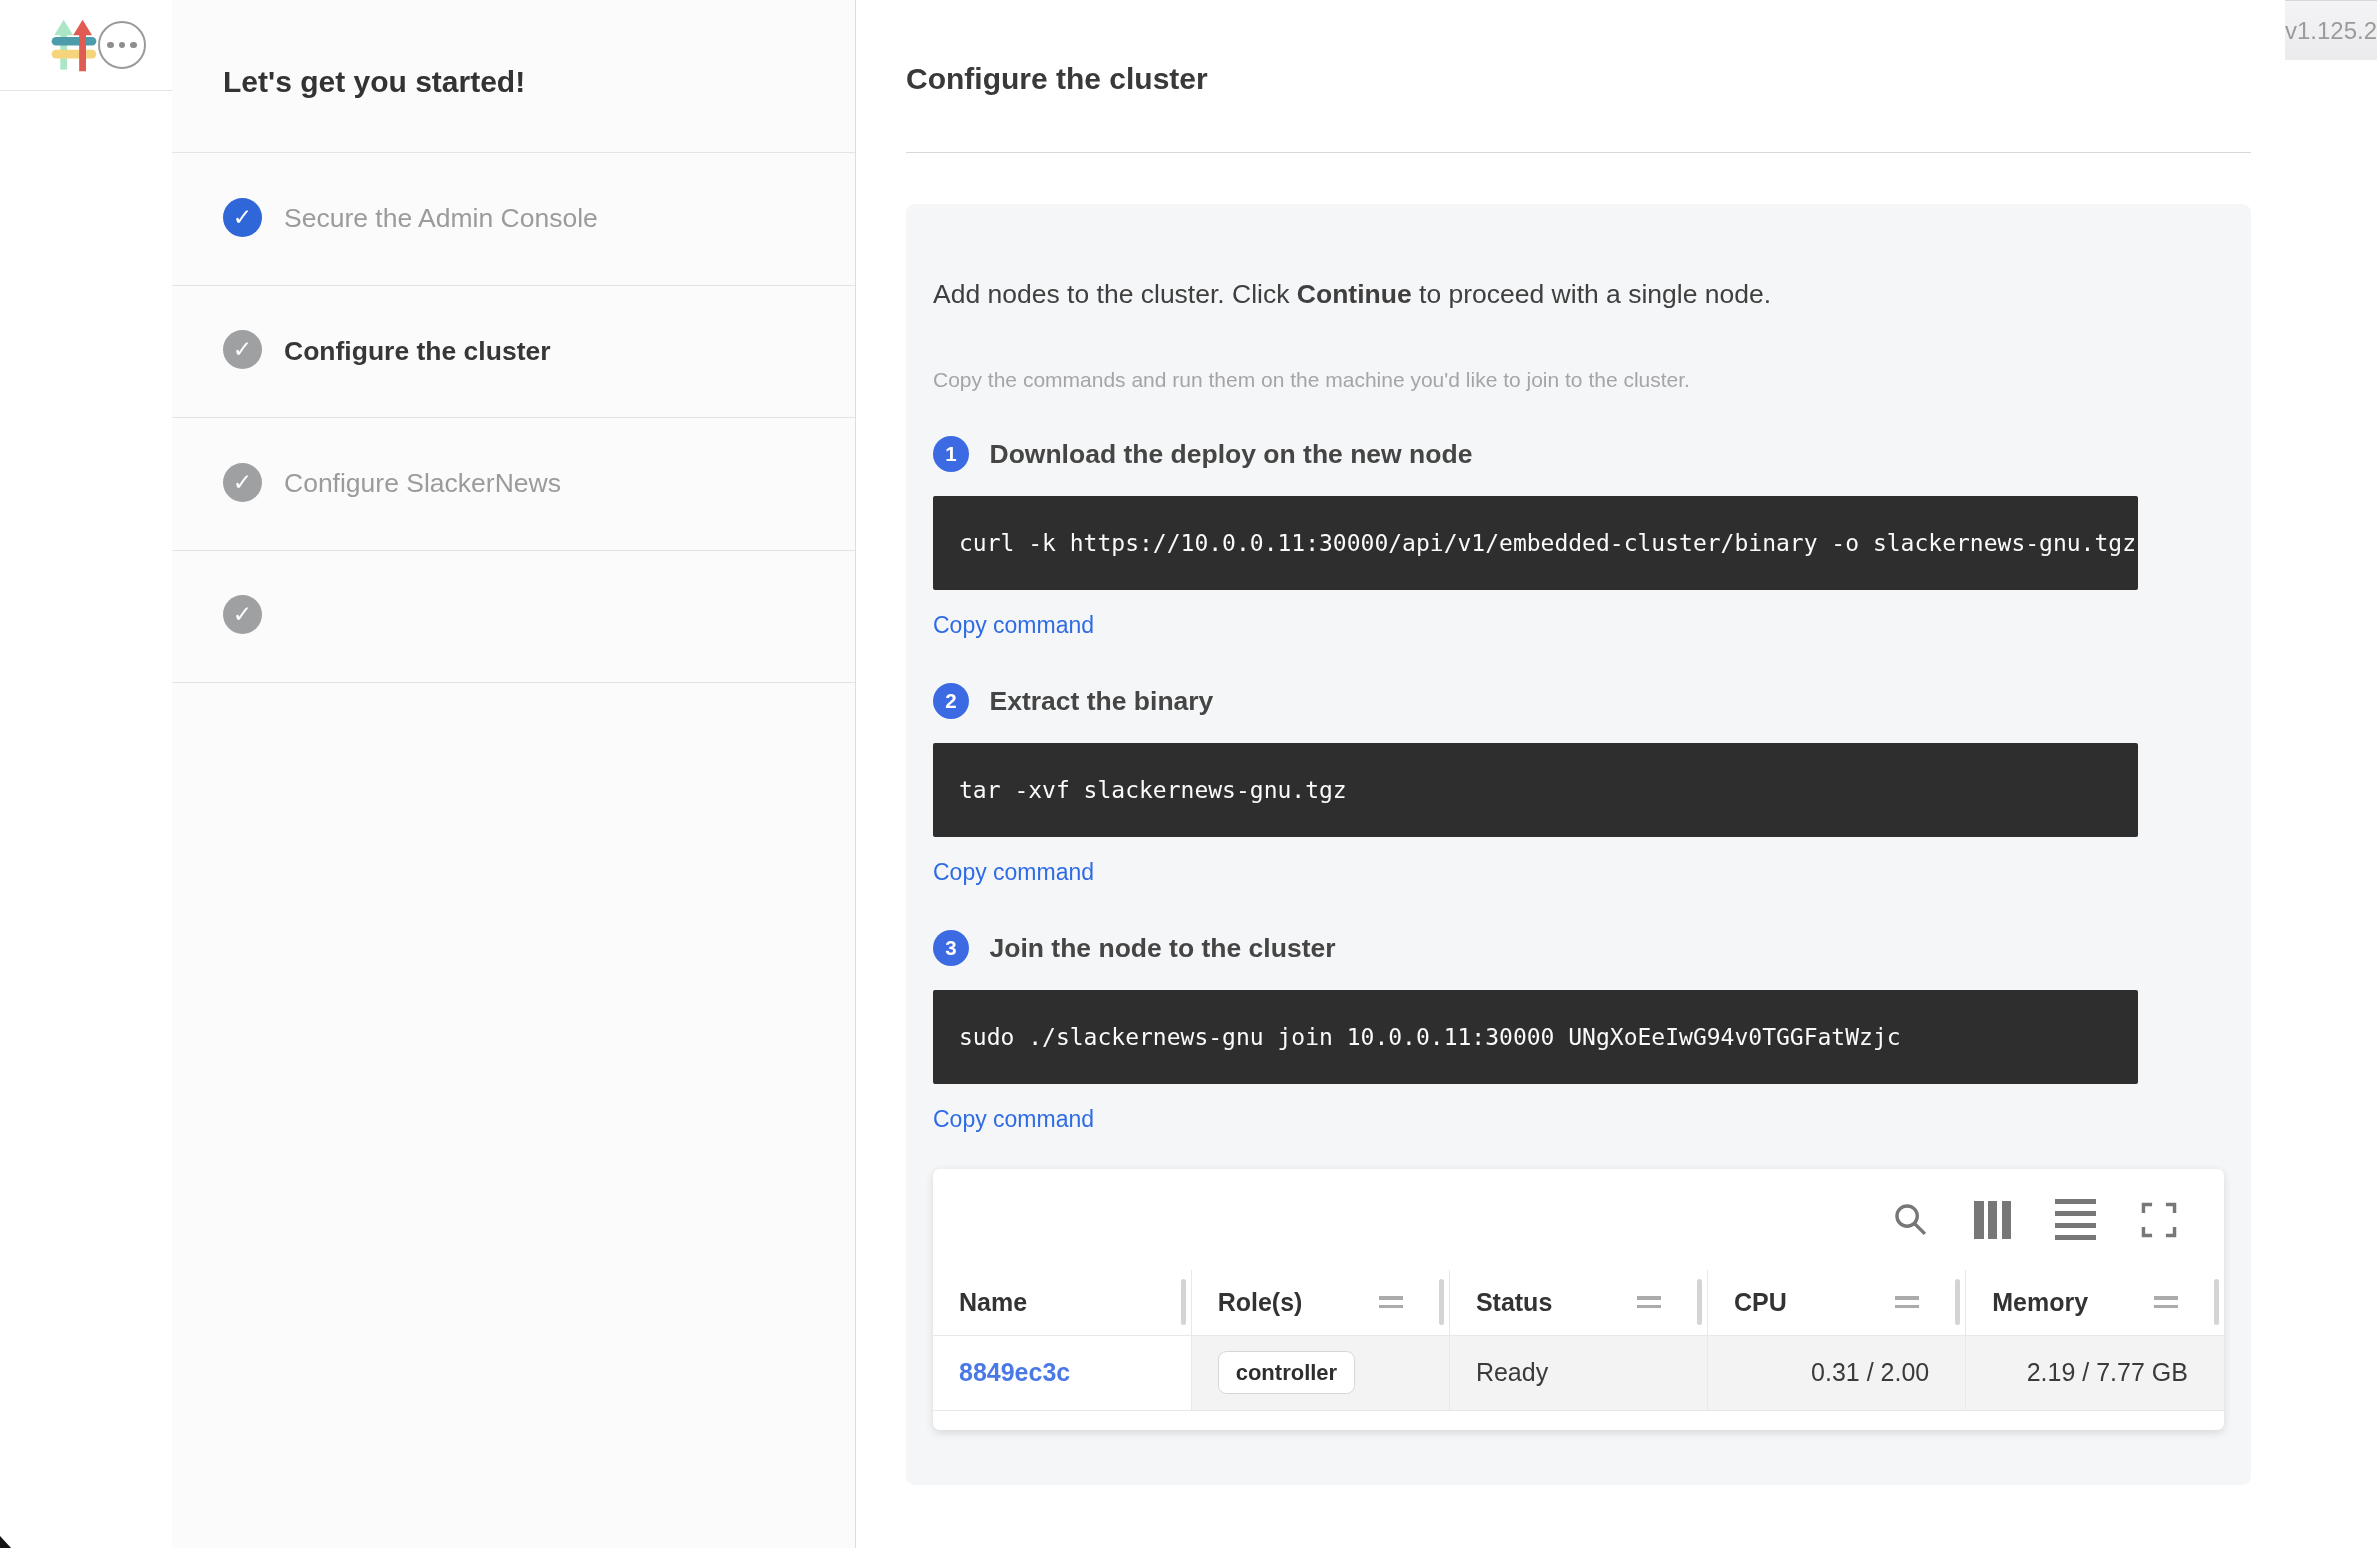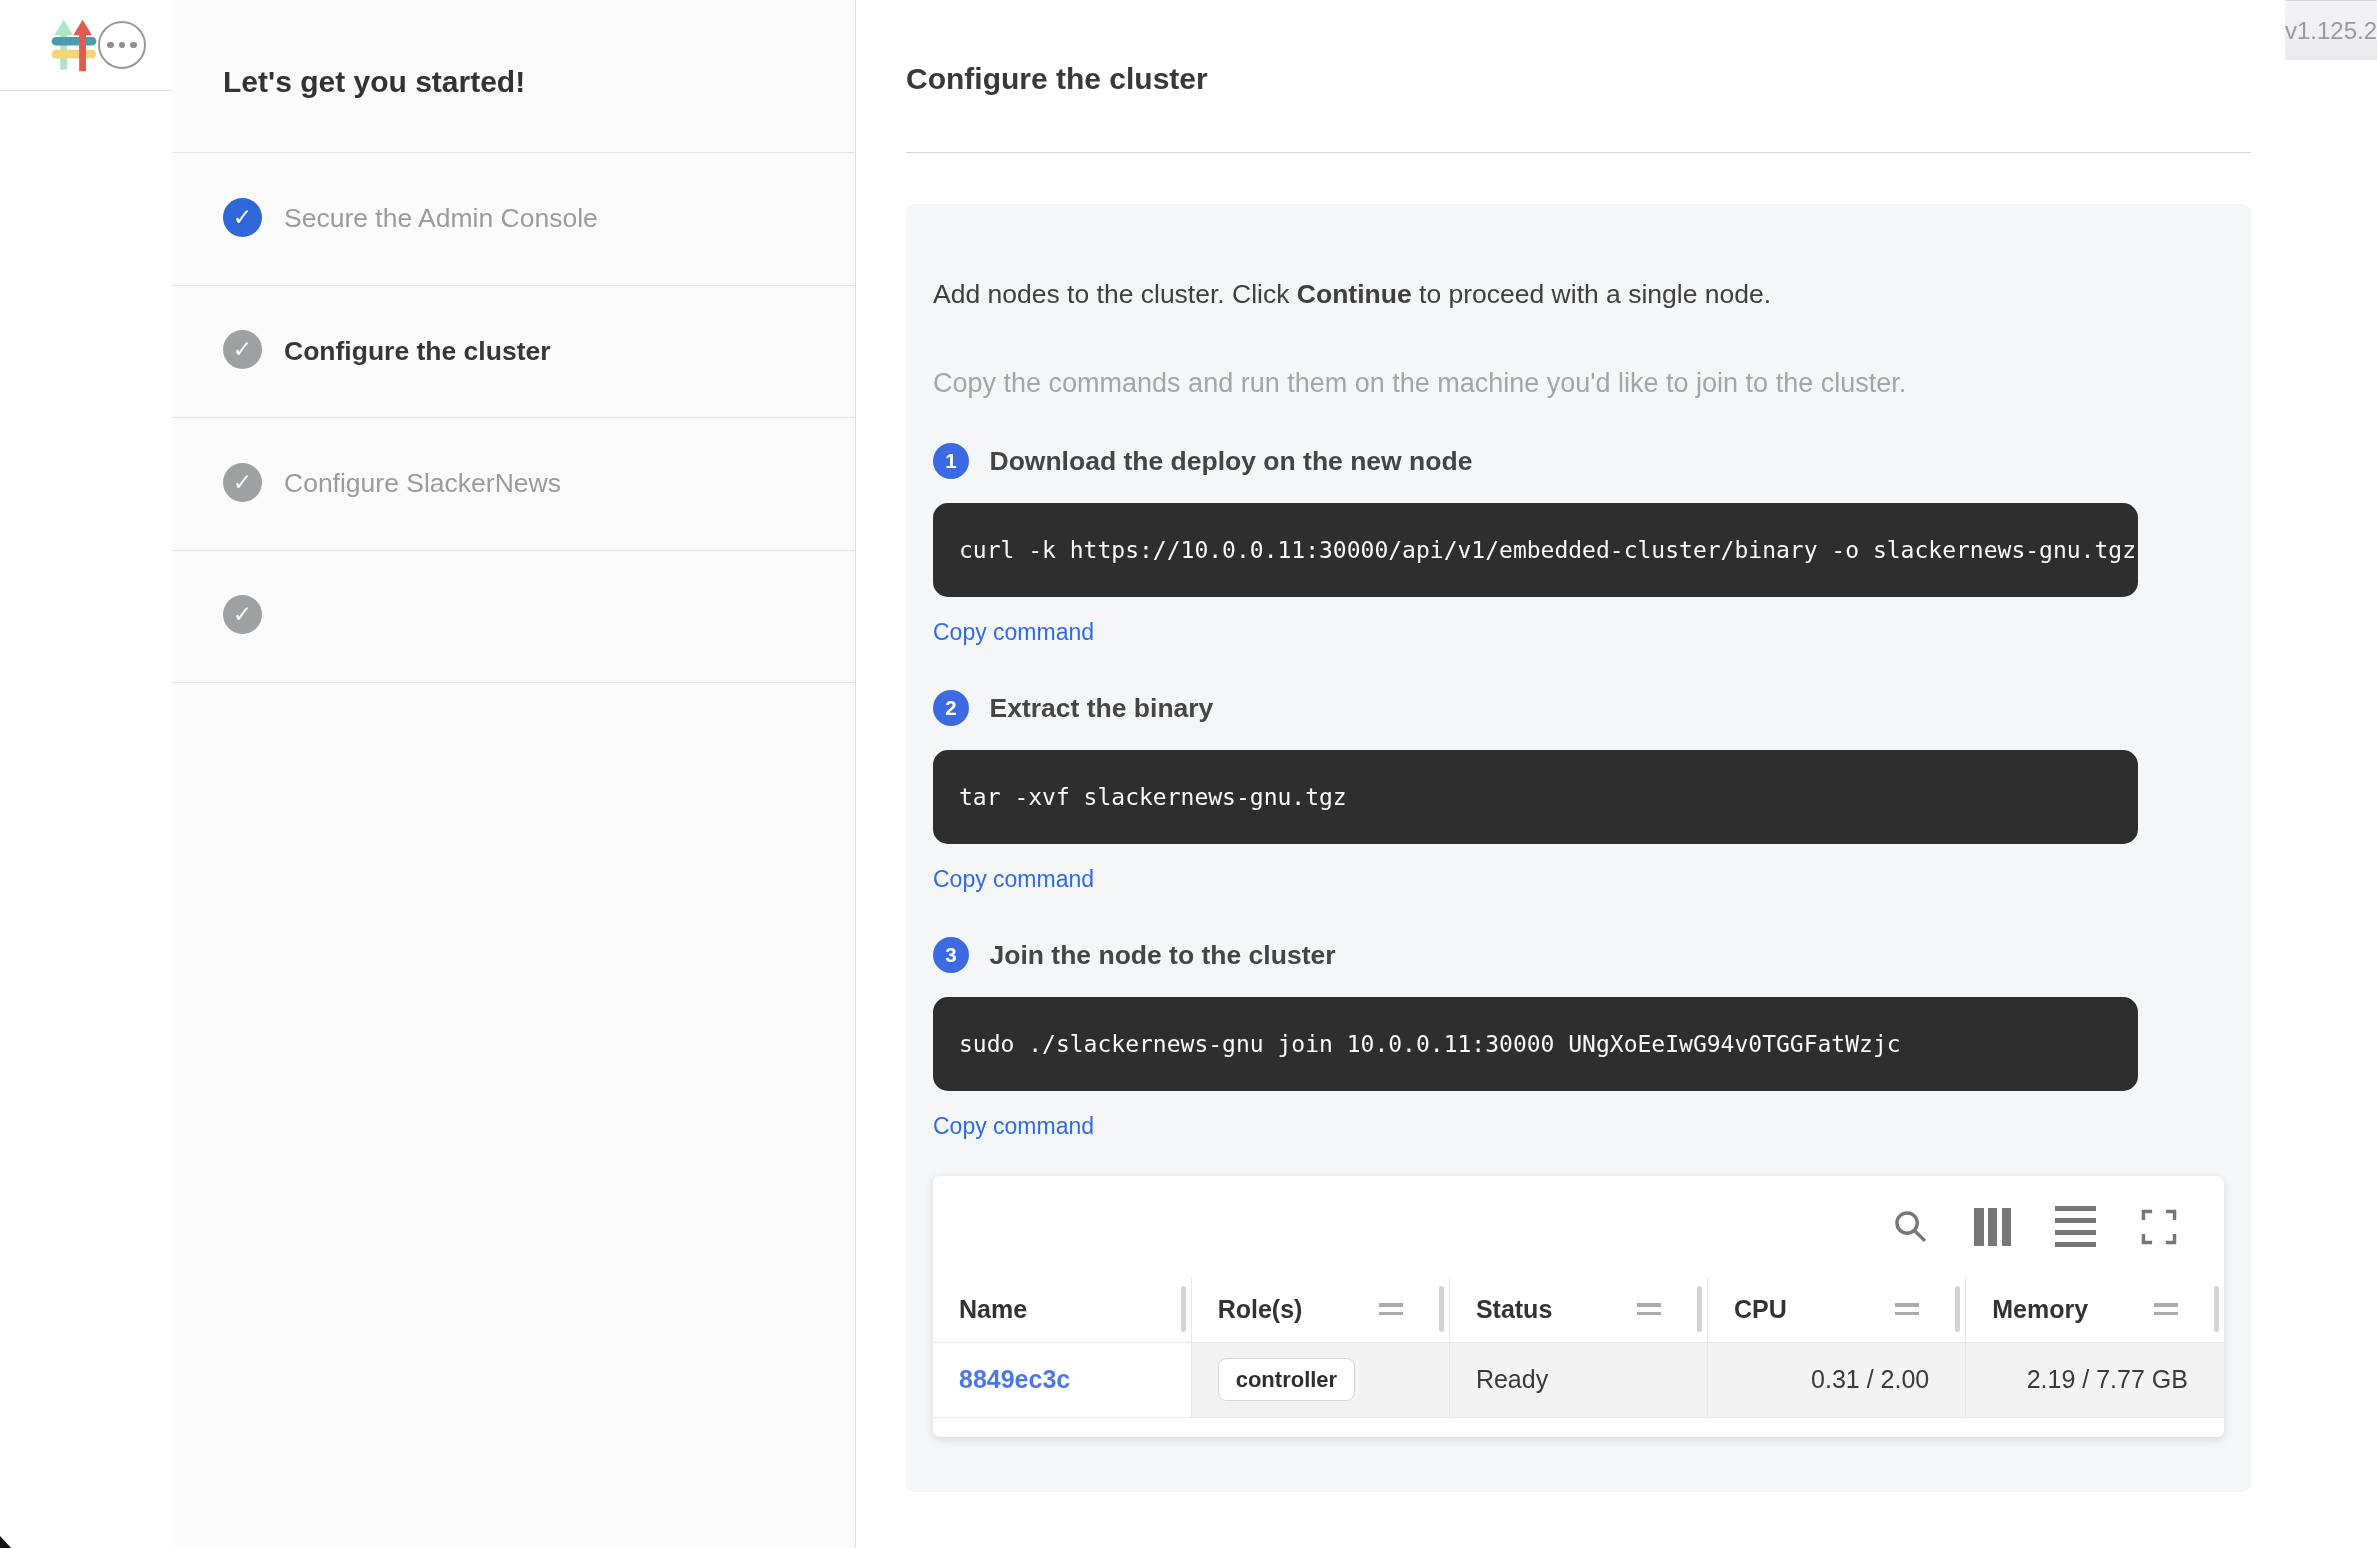--- a/index.html
+++ b/index.html
@@ -54,32 +54,32 @@
   .page-title { margin-top:62px; font-size:30px; font-weight:700; color:#393939; }
   .page-divider { margin-top:56px; border:none; border-top:1.7px solid #d8d8da; }
 
   .card {
     margin-top:51px; background:#f5f6f7; border-radius:8.5px;
     padding:36px 27px 55px 27px;
   }
   .card-title { font-size:29px; font-weight:700; color:#333; }
   .card-intro { margin-top:39px; font-size:26.5px; color:#3f3f3f; }
   .card-intro b { font-weight:700; }
-  .card-hint { margin-top:58px; font-size:27px; color:#a5a5a7; }
+  .card-hint { margin-top:58px; font-size:21px; color:#a5a5a7; }
 
   .step { margin-top:44px; }
   .step-head { display:flex; align-items:center; gap:20.5px; }
   .step-num {
     width:36px; height:36px; border-radius:50%; background:#3c6ae2; color:#fff;
     display:flex; align-items:center; justify-content:center;
     font-size:20.5px; font-weight:700; flex:0 0 36px;
   }
   .step-title { font-size:26.5px; font-weight:600; color:#454545; }
   .code-box {
-    margin-top:24px; width:1205px; background:#2d2e2d; border-radius:15px;
+    margin-top:24px; width:1205px; background:#2d2e2d; border-radius:2px;
     padding:34px 26px; font-family:"DejaVu Sans Mono","Liberation Mono",monospace;
     font-size:23px; color:#fafafa; white-space:nowrap; overflow:hidden;
   }
   .copy-link { display:inline-block; margin-top:22px; font-size:23px; color:#2e6be5; cursor:pointer; text-decoration:none; }
 
   
   .table-panel {
     margin-top:36px; background:#fff; border-radius:6.8px;
     box-shadow:0 2.6px 8.5px rgba(0,0,0,0.12);
     padding-bottom:19px; overflow:hidden;

